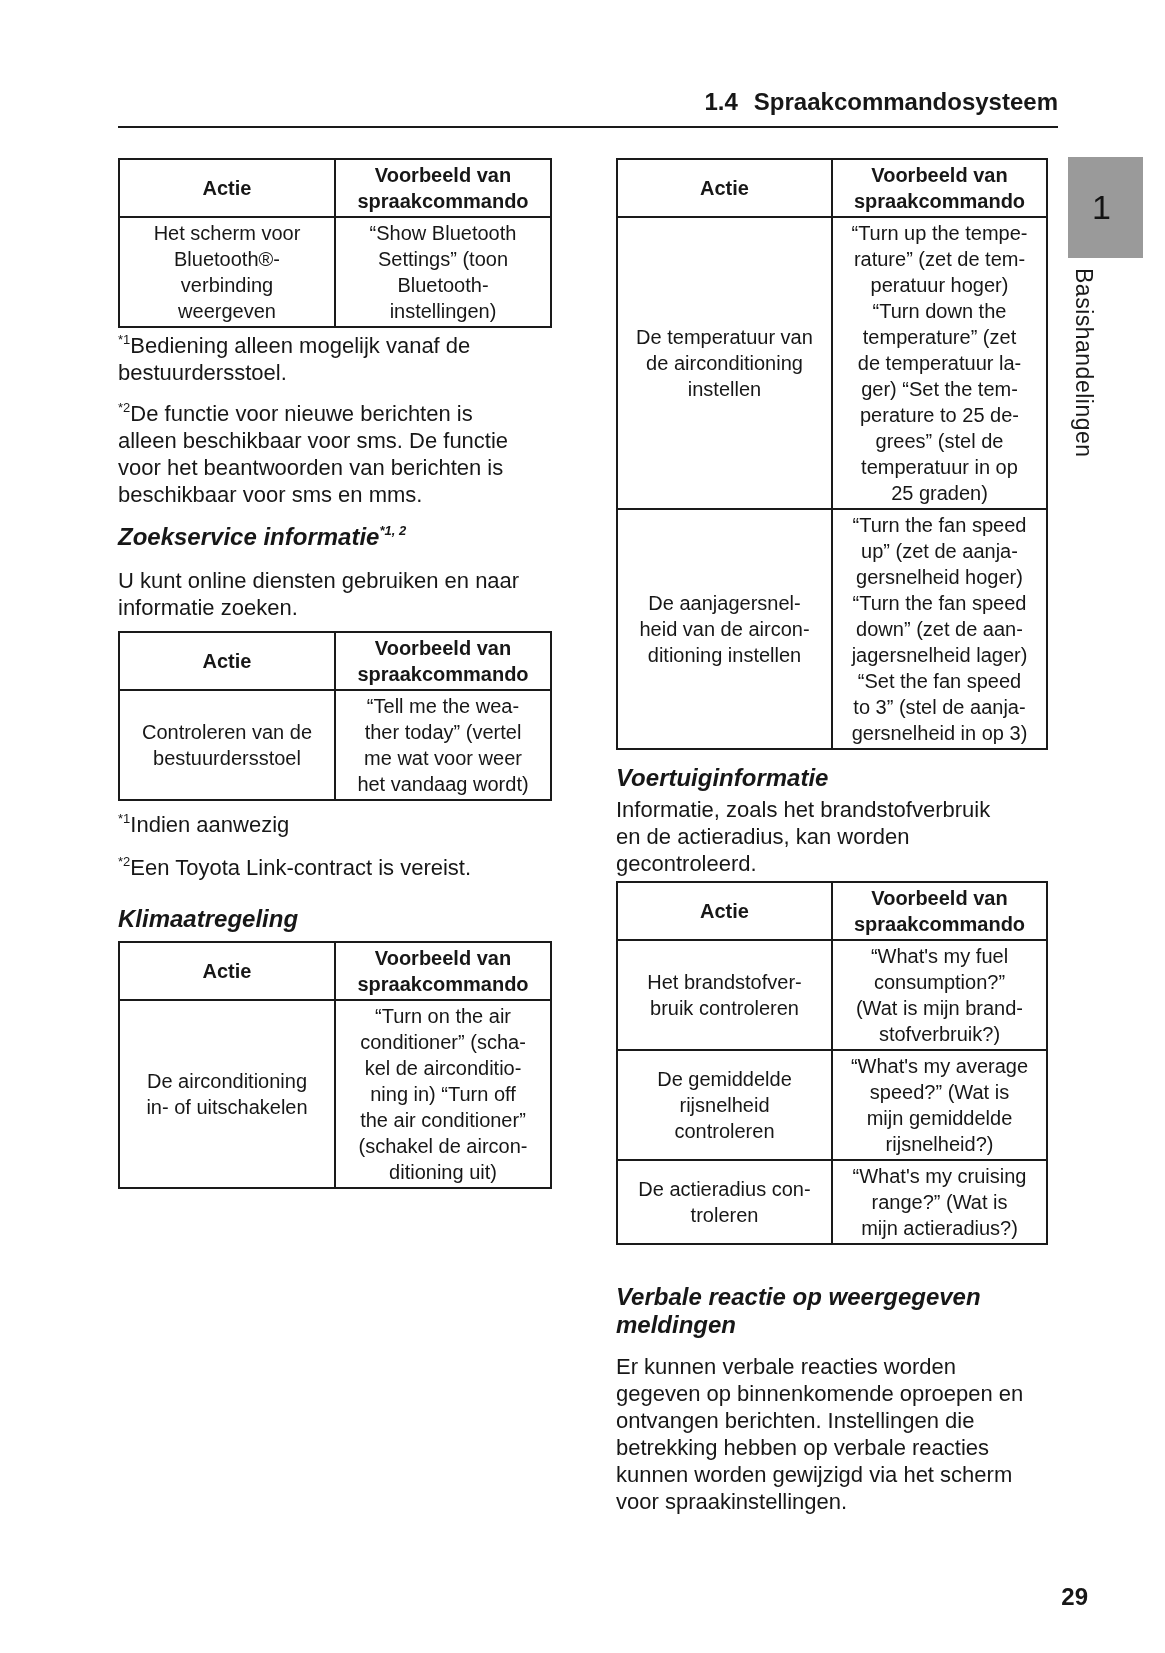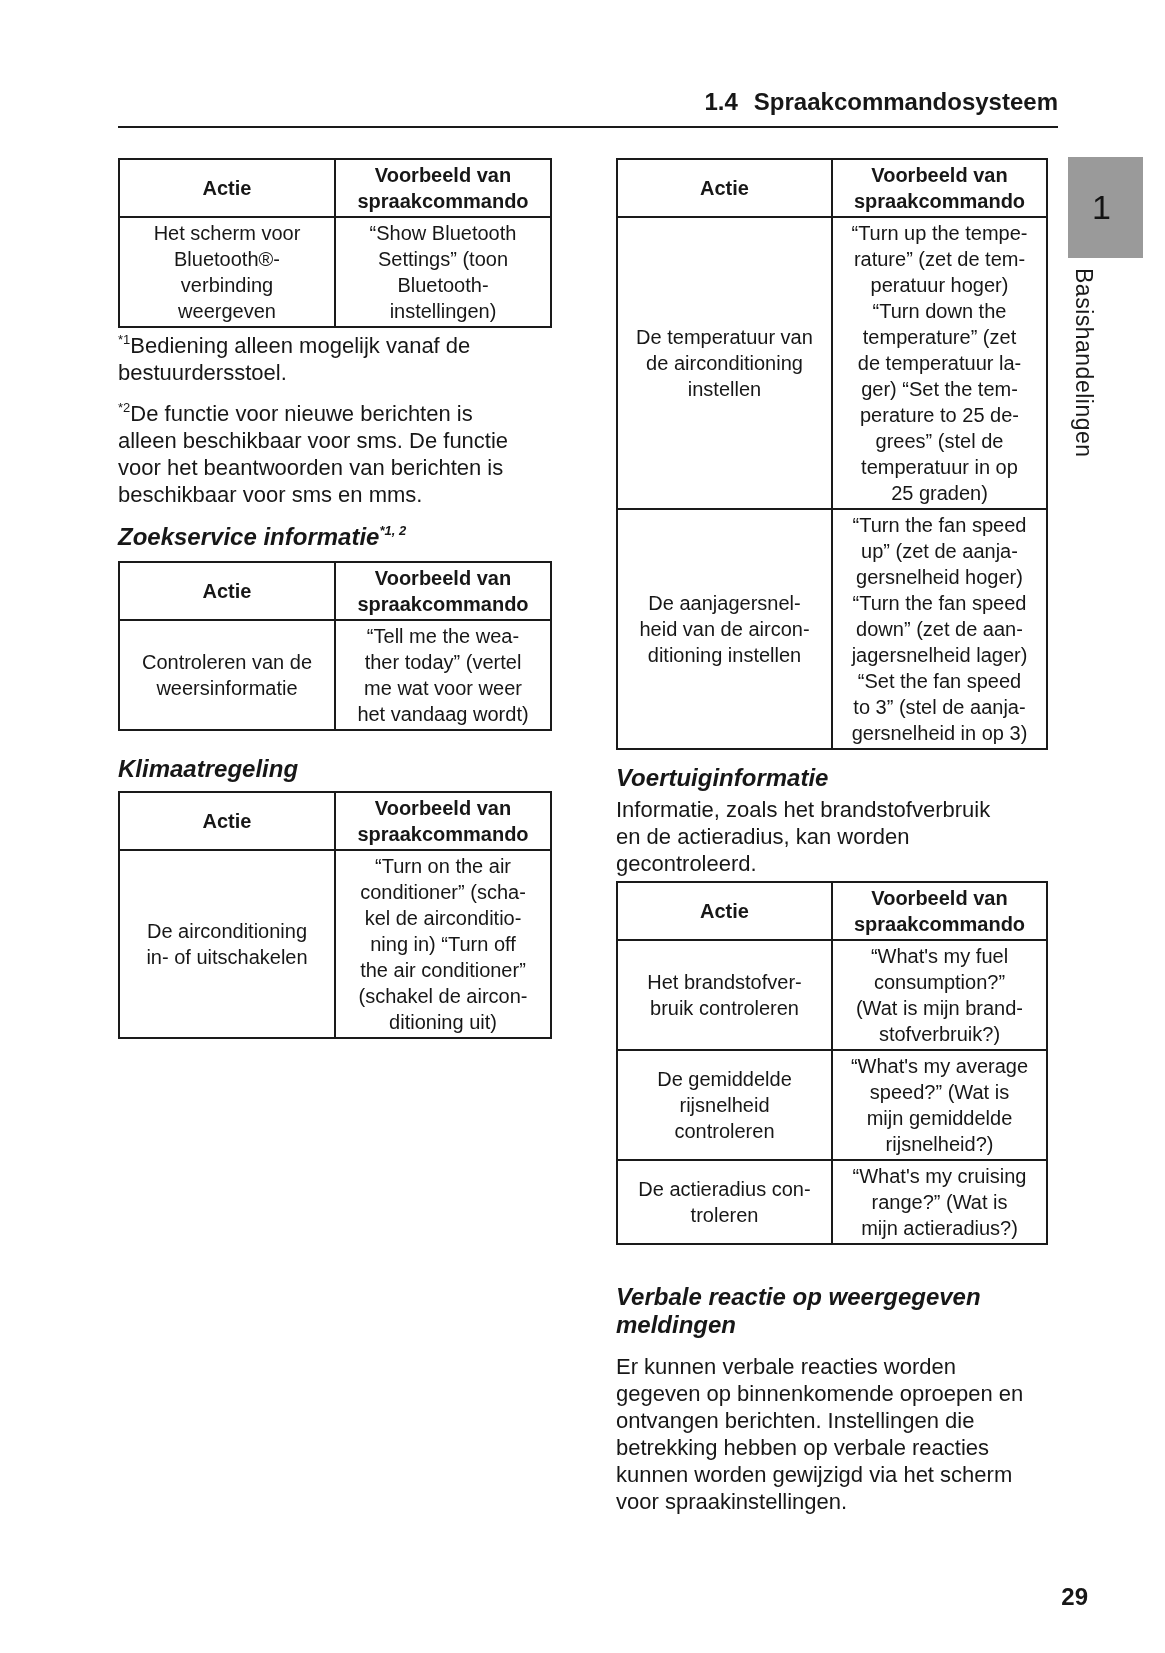--- a/index.html
+++ b/index.html
@@ -96,42 +96,46 @@
     <p class="body mt12"><sup>*1</sup><span>Bediening alleen mogelijk vanaf de
 bestuurdersstoel.</span></p>
 
     <p class="body mt14"><sup>*2</sup><span>De functie voor nieuwe berichten is
 alleen beschikbaar voor sms. De functie
 voor het beantwoorden van berichten is
 beschikbaar voor sms en mms.</span></p>
 
     <h3 class="heading mt30"><span>Zoekservice informatie</span><sup>*1, 2</sup></h3>
 
+    <p class="body mt16">U kunt online diensten gebruiken en naar
+informatie zoeken.</p>
 
     <table class="vc mt10">
       <thead>
         <tr>
           <th>Actie</th>
           <th>Voorbeeld van
 spraakcommando</th>
         </tr>
       </thead>
       <tbody>
         <tr>
           <td>Controleren van de
-weersinformatie</td>
+bestuurdersstoel</td>
           <td>“Tell me the wea-
 ther today” (vertel
 me wat voor weer
 het vandaag wordt)</td>
         </tr>
       </tbody>
     </table>
 
-
+    <p class="body mt10"><sup>*1</sup><span>Indien aanwezig</span></p>
+
+    <p class="body mt16"><sup>*2</sup><span>Een Toyota Link-contract is vereist.</span></p>
 
     <h3 class="heading mt24">Klimaatregeling</h3>
 
 
     <table class="vc mt8">
       <thead>
         <tr>
           <th>Actie</th>
           <th>Voorbeeld van
 spraakcommando</th>

